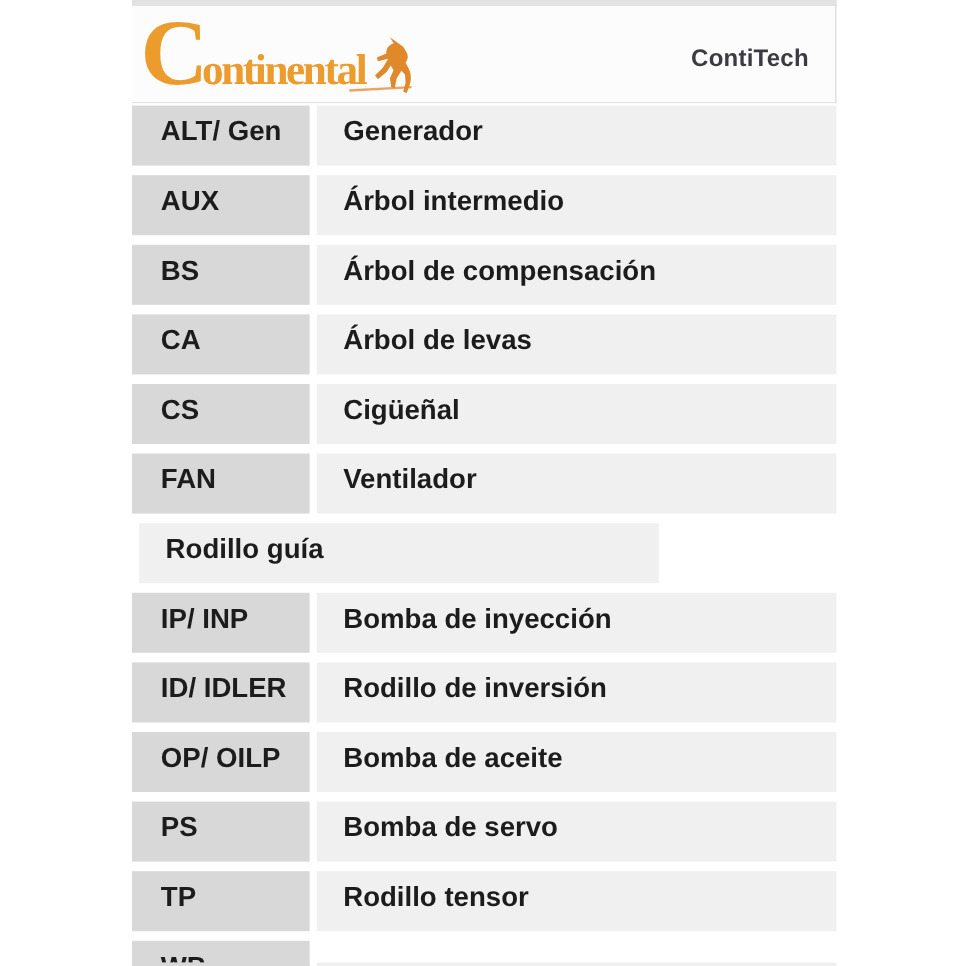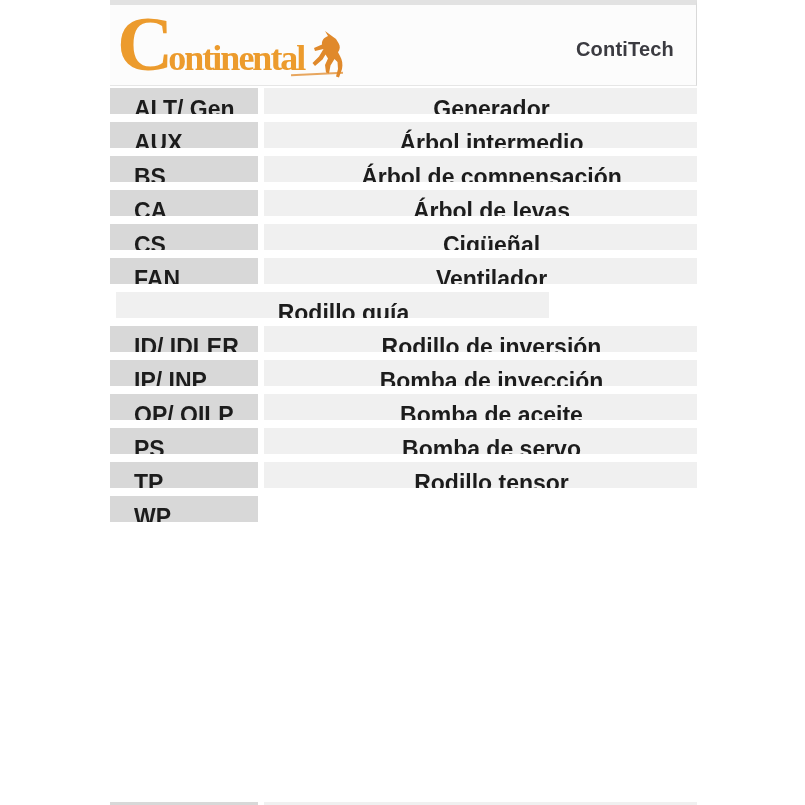--- a/index.html
+++ b/index.html
@@ -40,32 +40,32 @@
   .horse::after{ 
     content:"";position:absolute;left:-14px;bottom:5px;width:52px;height:2px;
     background:var(--horse-orange);transform:rotate(-3deg);opacity:.75;
   }
   .subbrand{
     position:absolute;right:22px;top:33px;
     font-weight:bold;font-size:20px;color:var(--subbrand-text);letter-spacing:.2px;
   }
   
   .tbl{position:absolute;left:110px;top:88px;width:587px;}
-  .row{display:flex;height:26px;margin-bottom:8px;}
+  .row{display:flex;height:50px;margin-bottom:8px;}
   .abbr{
     width:148px;box-sizing:border-box;padding-left:24px;
     background:var(--abbr-cell-bg);
     font-weight:bold;font-size:23px;line-height:43px;color:var(--text);
     white-space:nowrap;overflow:hidden;
   }
   .desc{
     width:433px;box-sizing:border-box;margin-left:6px;padding-left:22px;
     background:var(--desc-cell-bg);
     font-weight:bold;font-size:23px;line-height:43px;color:var(--text);
-    white-space:nowrap;overflow:hidden;text-align:center;
+    white-space:nowrap;overflow:hidden;
   }
   
   .cutoff{position:absolute;left:110px;top:802px;width:587px;height:43px;display:flex;}
   .cutoff .abbr,.cutoff .desc{height:43px;}
 </style>
 </head>
 <body>
 
 <div class="page">
 
@@ -116,27 +116,27 @@
     <div class="row">
       <div class="abbr">FAN</div>
       <div class="desc">Ventilador</div>
     </div>
 
     <div class="row">
       <div class="desc">Rodillo guía</div>
     </div>
 
     <div class="row">
-      <div class="abbr">ID/ IDLER</div>
-      <div class="desc">Rodillo de inversión</div>
+      <div class="abbr">IP/ INP</div>
+      <div class="desc">Bomba de inyección</div>
     </div>
 
     <div class="row">
-      <div class="abbr">IP/ INP</div>
-      <div class="desc">Bomba de inyección</div>
+      <div class="abbr">ID/ IDLER</div>
+      <div class="desc">Rodillo de inversión</div>
     </div>
 
     <div class="row">
       <div class="abbr">OP/ OILP</div>
       <div class="desc">Bomba de aceite</div>
     </div>
 
     <div class="row">
       <div class="abbr">PS</div>
       <div class="desc">Bomba de servo</div>

